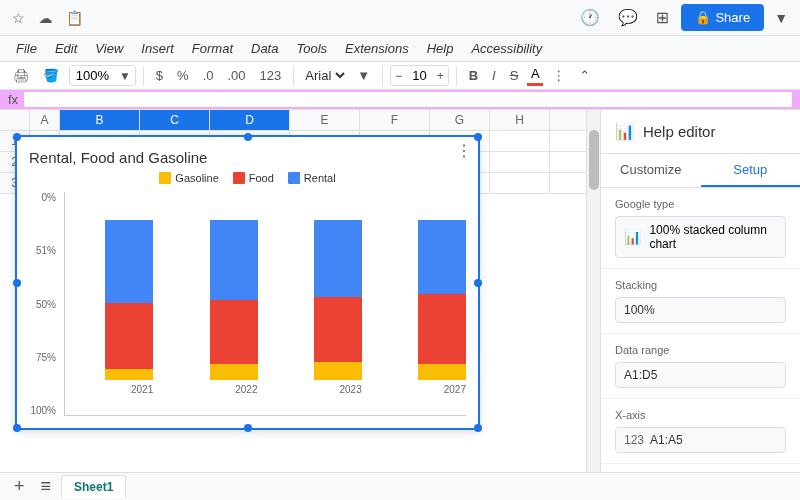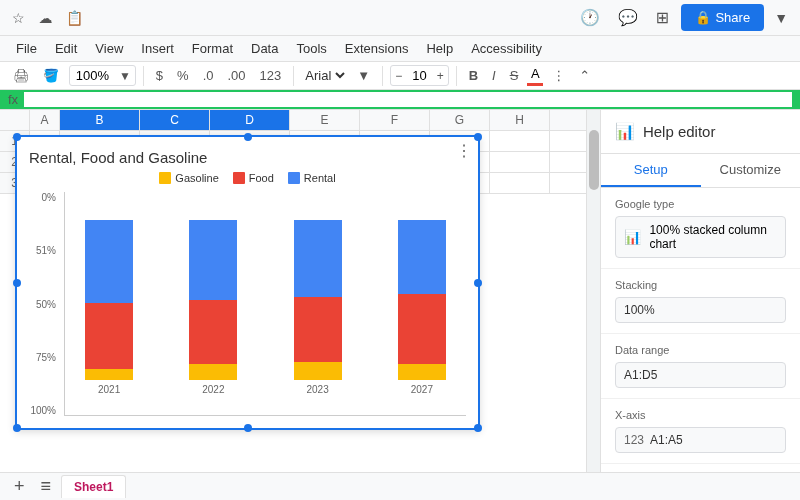--- a/index.html
+++ b/index.html
@@ -8,38 +8,38 @@
     
     .top-bar { display: flex; align-items: center; padding: 4px 8px; background: #f8f9fa; border-bottom: 1px solid #e0e0e0; gap: 6px; }
     .title-area { display: flex; align-items: center; gap: 6px; font-size: 16px; color: #333; }
     .title-area span { font-size: 15px; }
     .icon-btn { cursor: pointer; color: #555; font-size: 14px; background: none; border: none; padding: 2px 4px; }
     .spacer { flex: 1; }
     .share-btn { background: #1a73e8; color: white; border: none; border-radius: 4px; padding: 6px 14px; font-size: 13px; cursor: pointer; display: flex; align-items: center; gap: 4px; }
     .history-icon, .chat-icon, .apps-icon { color: #555; font-size: 16px; cursor: pointer; padding: 2px 6px; }
 
     
-    .menu-bar { display: flex; align-items: center; padding: 2px 8px; background: #f8f9fa; border-bottom: 1px solid #e0e0e0; gap: 2px; }
+    .menu-bar { display: flex; align-items: center; padding: 2px 8px; background: #f8f9fa; border-bottom: 1px solid #e0e0e0; gap: 2px; font-style: italic; }
     .menu-item { padding: 3px 8px; font-size: 13px; color: #333; cursor: pointer; border-radius: 3px; }
 
     
     .toolbar { display: flex; align-items: center; padding: 3px 8px; background: #fff; border-bottom: 1px solid #e0e0e0; gap: 4px; }
     .toolbar-btn { background: none; border: none; cursor: pointer; padding: 3px 5px; color: #555; font-size: 13px; border-radius: 3px; }
     .toolbar-sep { width: 1px; height: 20px; background: #e0e0e0; margin: 0 3px; }
     .font-select { border: none; background: none; font-size: 13px; color: #333; cursor: pointer; }
     .font-size-control { display: flex; align-items: center; border: 1px solid #dadce0; border-radius: 3px; }
     .font-size-control span { padding: 2px 6px; font-size: 13px; }
     .font-size-btn { background: none; border: none; cursor: pointer; padding: 2px 4px; font-size: 12px; color: #555; }
     .bold-btn { font-weight: bold; }
     .italic-btn { font-style: italic; }
     .strike-btn { text-decoration: line-through; }
     .color-indicator { width: 16px; height: 3px; background: #ea4335; margin-top: 2px; }
 
     
-    .formula-bar { display: flex; align-items: center; padding: 2px 8px; border-bottom: 1px solid #e0e0e0; background: #22c55e; gap: 6px; }
+    .formula-bar { display: flex; align-items: center; padding: 2px 8px; border-bottom: 1px solid #e0e0e0; background: #f0abfc; gap: 6px; }
     .formula-icon { color: #555; font-size: 13px; }
     .formula-input { flex: 1; border: none; outline: none; font-size: 13px; color: #333; }
 
     
     .main-content { display: flex; flex: 1; overflow: hidden; }
 
     
     .spreadsheet-area { flex: 1; display: flex; flex-direction: column; overflow: hidden; position: relative; }
 
     
@@ -58,32 +58,32 @@
     
     .chart-container { position: absolute; top: 25px; left: 15px; width: 465px; height: 295px; background: #fff; border: 2px solid #1a73e8; box-shadow: 0 2px 8px rgba(0,0,0,0.15); z-index: 10; }
     .chart-inner { padding: 12px; height: 100%; display: flex; flex-direction: column; }
     .chart-title { font-size: 15px; color: #333; margin-bottom: 6px; }
     .chart-legend { display: flex; gap: 14px; margin-bottom: 8px; justify-content: center; }
     .legend-item { display: flex; align-items: center; gap: 4px; font-size: 11px; color: #333; }
     .legend-dot { width: 12px; height: 12px; border-radius: 1px; }
     .chart-body { display: flex; flex: 1; }
     .y-axis { display: flex; flex-direction: column-reverse; justify-content: space-between; padding-right: 8px; font-size: 10px; color: #666; width: 35px; text-align: right; }
     .bars-area { flex: 1; display: flex; align-items: flex-end; gap: 16px; padding-bottom: 20px; position: relative; border-left: 1px solid #ccc; border-bottom: 1px solid #ccc; }
-    .bar-group { display: flex; flex-direction: column; align-items: center; flex: 1; height: 100%; justify-content: flex-end; }
+    .bar-group { display: flex; flex-direction: column; align-items: flex-end; flex: 1; height: 100%; justify-content: flex-end; }
     .stacked-bar { width: 48px; display: flex; flex-direction: column-reverse; }
     .bar-segment { width: 100%; }
     .bar-label { font-size: 10px; color: #666; margin-top: 4px; text-align: center; }
     .chart-three-dots { position: absolute; top: 4px; right: 6px; cursor: pointer; font-size: 16px; color: #666; z-index: 11; }
 
     
     .resize-handle { position: absolute; width: 8px; height: 8px; background: #1a73e8; border-radius: 50%; }
 
     
     .bottom-tabs { height: 28px; display: flex; align-items: center; padding: 0 8px; border-top: 1px solid #e0e0e0; background: #f8f9fa; gap: 4px; }
-    .tab { padding: 4px 12px; font-size: 12px; color: #be185d; cursor: pointer; border-radius: 3px 3px 0 0; border: 1px solid transparent; border-bottom: none; }
+    .tab { padding: 4px 12px; font-size: 12px; color: #0f766e; cursor: pointer; border-radius: 3px 3px 0 0; border: 1px solid transparent; border-bottom: none; }
     .tab.active { background: #fff; border-color: #e0e0e0; font-weight: bold; }
     .tab-add { font-size: 18px; color: #555; cursor: pointer; padding: 0 6px; }
 
     
     .chart-editor { width: 200px; min-width: 200px; border-left: 1px solid #e0e0e0; background: #fff; display: flex; flex-direction: column; overflow-y: auto; }
     .editor-header { display: flex; align-items: center; padding: 12px 14px; gap: 8px; border-bottom: 1px solid #e0e0e0; }
     .editor-header-icon { color: #1a73e8; font-size: 16px; }
     .editor-title { font-size: 15px; font-weight: 500; color: #333; }
     .editor-tabs { display: flex; border-bottom: 1px solid #e0e0e0; }
     .editor-tab { flex: 1; text-align: center; padding: 8px 4px; font-size: 13px; cursor: pointer; color: #555; }
@@ -310,22 +310,22 @@
   <div class="scrollbar-area">
     <div class="scrollbar-thumb"></div>
   </div>
 
   <div class="chart-editor">
     <div class="editor-header">
       <span class="editor-header-icon">📊</span>
       <span class="editor-title">Help editor</span>
     </div>
     <div class="editor-tabs">
+      <div class="editor-tab">Customize</div>
       <div class="editor-tab active">Setup</div>
-      <div class="editor-tab">Customize</div>
     </div>
 
     <div class="editor-section">
       <div class="section-label">Google type</div>
       <div class="chart-type-box">
         <span class="chart-type-icon">📊</span>
         <span class="chart-type-label">100% stacked column chart</span>
       </div>
     </div>
 

